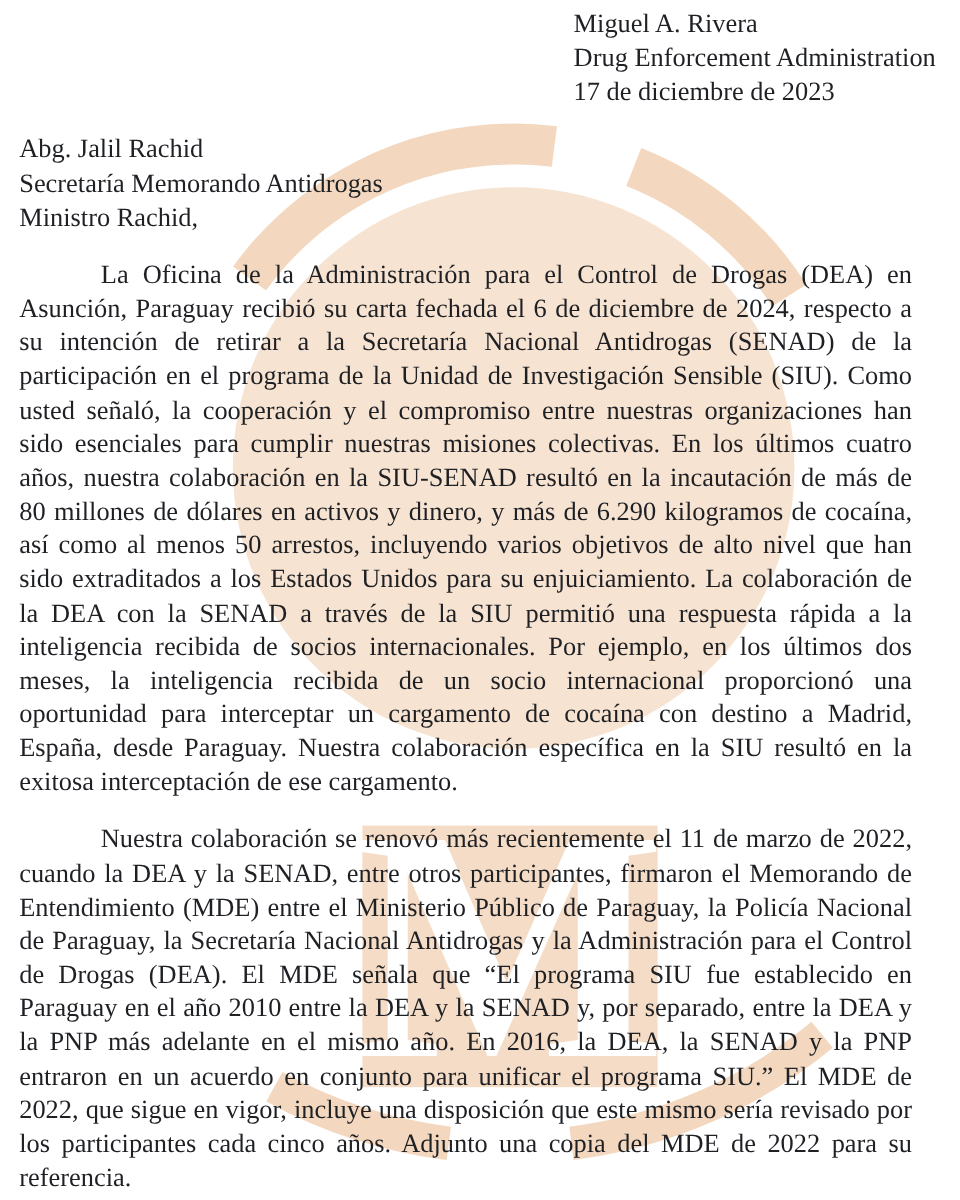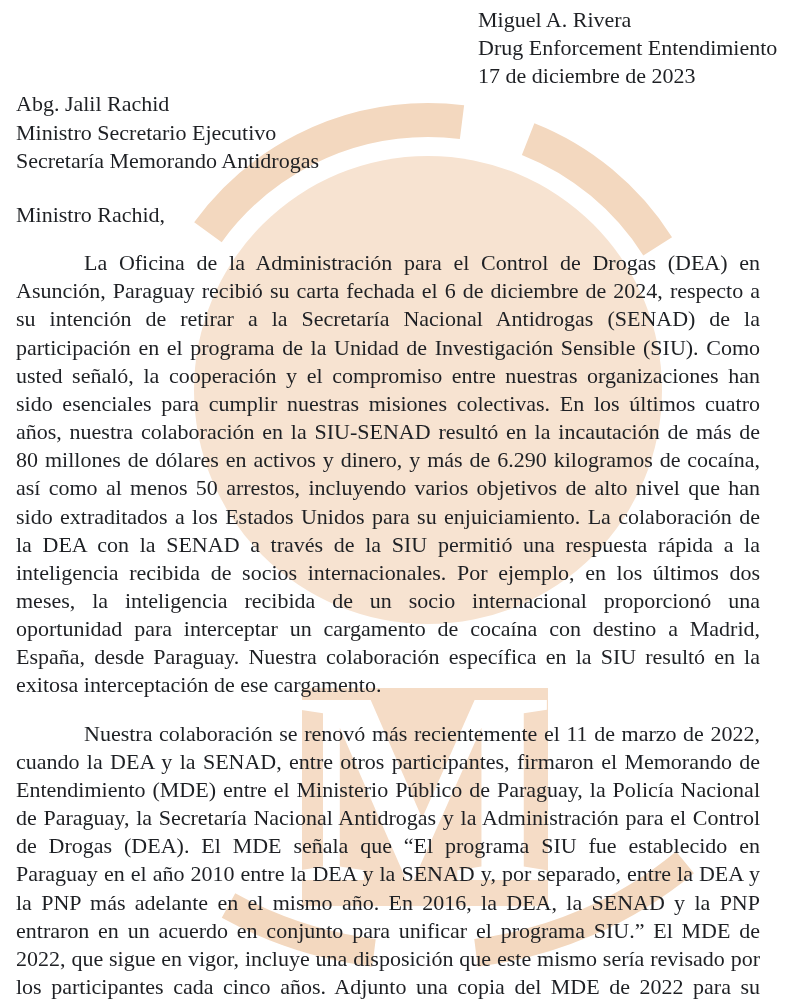--- a/index.html
+++ b/index.html
@@ -29,23 +29,23 @@
     position: relative;
     z-index: 1;
     padding: 6px 26px 0 16px;
     font-size: 22px;
     line-height: 1.28;
   }
 
   .sender-block { margin-left: 462px; }
   .sender-block div { white-space: nowrap; }
 
-  .recipient-block { }
+  .recipient-block { margin-top: 20px; }
 
-  .salutation { margin-top: 26px; }
+  .salutation { }
 
   .para {
     margin: 20px 14px 0 0;
     text-indent: 68px;
     text-align: justify;
   }
 </style>
 </head>
 <body>
 
@@ -60,27 +60,26 @@
     <circle cx="425" cy="548" r="408" fill="none" stroke-width="28" pathLength="100" stroke-dasharray="0 14 9 4 6 67" stroke="#f3d8bf"></circle>
 
     <rect x="302" y="688" width="246" height="218" fill="#f5dcc6"></rect>
     <text x="425" y="880" text-anchor="middle" font-family="Liberation Serif, DejaVu Serif, serif" font-weight="bold" font-size="275" fill="#ffffff">M</text>
   </svg>
 
   <div class="content">
 
     <div class="sender-block">
       <div>Miguel A. Rivera</div>
-      <div>Drug Enforcement Entendimiento</div>
+      <div>Drug Enforcement Administration</div>
       <div>17 de diciembre de 2023</div>
     </div>
 
     <div class="recipient-block">
       <div>Abg. Jalil Rachid</div>
-      <div>Ministro Secretario Ejecutivo</div>
       <div>Secretaría Memorando Antidrogas</div>
     </div>
 
     <div class="salutation">Ministro Rachid,</div>
 
     <p class="para">La Oficina de la Administración para el Control de Drogas (DEA) en Asunción, Paraguay recibió su carta fechada el 6 de diciembre de 2024, respecto a su intención de retirar a la Secretaría Nacional Antidrogas (SENAD) de la participación en el programa de la Unidad de Investigación Sensible (SIU). Como usted señaló, la cooperación y el compromiso entre nuestras organizaciones han sido esenciales para cumplir nuestras misiones colectivas. En los últimos cuatro años, nuestra colaboración en la SIU-SENAD resultó en la incautación de más de 80 millones de dólares en activos y dinero, y más de 6.290 kilogramos de cocaína, así como al menos 50 arrestos, incluyendo varios objetivos de alto nivel que han sido extraditados a los Estados Unidos para su enjuiciamiento. La colaboración de la DEA con la SENAD a través de la SIU permitió una respuesta rápida a la inteligencia recibida de socios internacionales. Por ejemplo, en los últimos dos meses, la inteligencia recibida de un socio internacional proporcionó una oportunidad para interceptar un cargamento de cocaína con destino a Madrid, España, desde Paraguay. Nuestra colaboración específica en la SIU resultó en la exitosa interceptación de ese cargamento.</p>
     <p class="para">Nuestra colaboración se renovó más recientemente el 11 de marzo de 2022, cuando la DEA y la SENAD, entre otros participantes, firmaron el Memorando de Entendimiento (MDE) entre el Ministerio Público de Paraguay, la Policía Nacional de Paraguay, la Secretaría Nacional Antidrogas y la Administración para el Control de Drogas (DEA). El MDE señala que “El programa SIU fue establecido en Paraguay en el año 2010 entre la DEA y la SENAD y, por separado, entre la DEA y la PNP más adelante en el mismo año. En 2016, la DEA, la SENAD y la PNP entraron en un acuerdo en conjunto para unificar el programa SIU.” El MDE de 2022, que sigue en vigor, incluye una disposición que este mismo sería revisado por los participantes cada cinco años. Adjunto una copia del MDE de 2022 para su referencia.</p>
     <p class="para">Aunque su notificación escrita no proporcionó una fecha específica de su retiro del MDE y, por lo tanto, del programa SIU, la DEA entiende que su intención es de cumplir con la Sección 8 del MDE que establece, en parte, “Cualquiera de los Participantes puede descontinuar actividades bajo este MDE, pero debe hacer el esfuerzo de proveer un preaviso de noventa (90) días por escrito a los otros Participantes.” Por lo tanto, se ha instruido al personal de la DEA que asesoran a la SIU que elaboren y ejecuten un plan que contemple todos los asuntos administrativos que se deben abordar para finalizar el retiro de la SENAD del programa SIU para el 6 de marzo de 2025.</p>
 
   </div>

